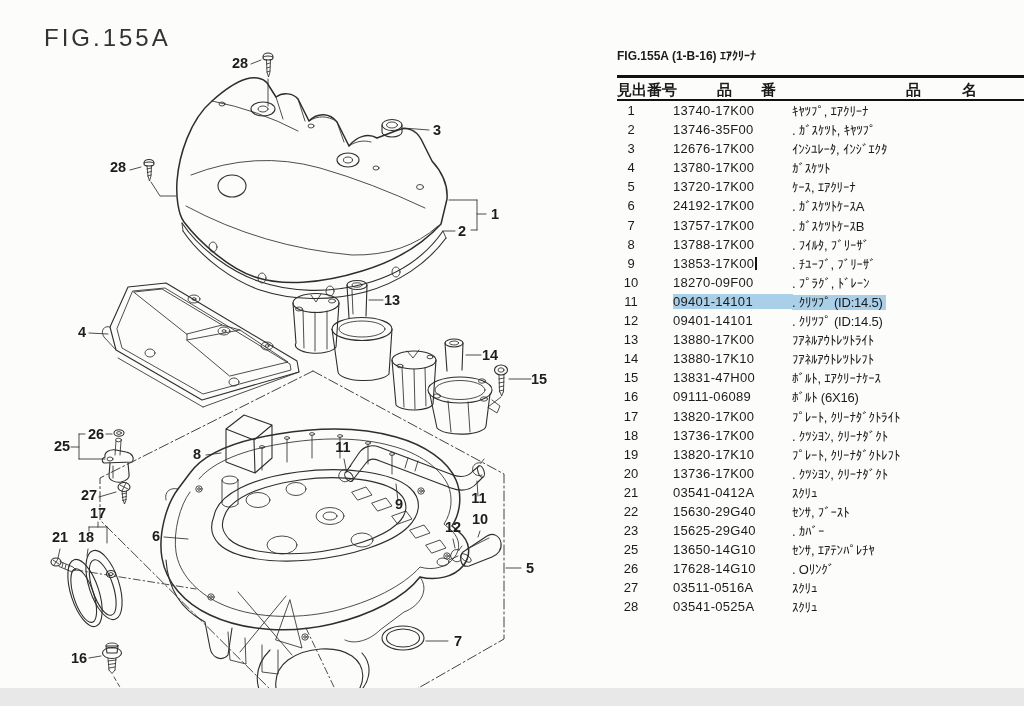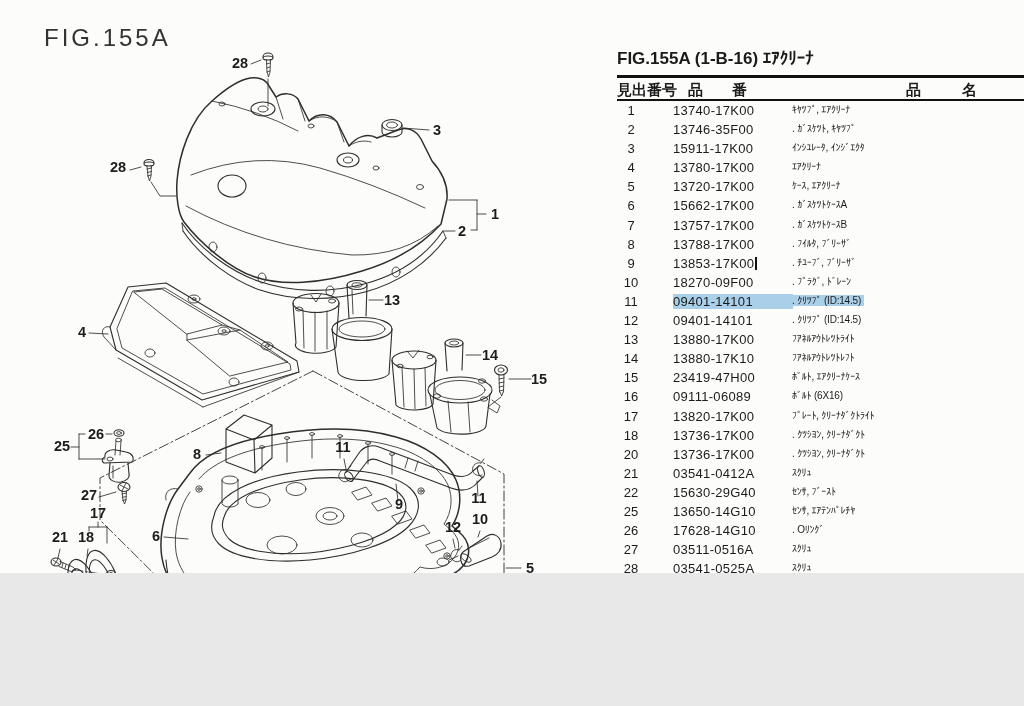--- a/index.html
+++ b/index.html
@@ -1,43 +1,43 @@
 <!DOCTYPE html>
 <html><head>
 <meta charset="utf-8">
 <style>
   html,body{margin:0;padding:0;background:#e8e8e8;}
-  #stage{position:relative;width:1024px;height:573px;background:#fcfcfa;overflow:hidden;
+  #stage{position:relative;width:1024px;height:688px;background:#fcfcfa;overflow:hidden;
          font-family:"Liberation Sans",sans-serif;color:#1b1b1b;}
   
   #figlabel{position:absolute;left:44px;top:24px;font-size:24px;letter-spacing:3px;color:#333;}
   
   #diagram{position:absolute;left:0;top:0;}
   .s{stroke:#2e2e2e;fill:none;stroke-width:1.1;stroke-linecap:round;stroke-linejoin:round;}
   .s2{stroke-width:1.5;}
   .thin{stroke-width:.85;}
   .pd{stroke-dasharray:10 3 2 3;stroke-width:.9;}
   .dd{stroke-dasharray:7 3 1.5 3;stroke-width:.85;}
   .dsh{stroke-dasharray:4 3;stroke-width:.85;}
   .callout{font:bold 14.5px "Liberation Sans",sans-serif;fill:#1c1c1c;}
   
   #panel{position:absolute;left:612px;top:0;width:412px;height:706px;}
-  #ptitle{position:absolute;left:5px;top:49px;font-size:17px;font-weight:bold;white-space:nowrap;}
+  #ptitle{position:absolute;left:5px;top:49px;font-size:12px;font-weight:bold;white-space:nowrap;}
   #trule{position:absolute;left:5px;top:75px;width:407px;height:3px;background:#111;}
   #hdr{position:absolute;left:0;top:81px;width:412px;height:17px;font-size:15px;font-weight:bold;}
   #hdr span{position:absolute;top:0;white-space:nowrap;}
   .h-ref{left:5px;}
-  .h-pn{left:76px;letter-spacing:29px;text-align:center;}
+  .h-pn{left:105px;letter-spacing:29px;text-align:center;}
   .h-nm{left:294px;letter-spacing:41px;}
   #hrule{position:absolute;left:5px;top:99px;width:407px;height:2px;background:#111;}
   #rows{position:absolute;left:0;top:102px;width:412px;}
   .prow{position:relative;height:19.1px;font-size:13px;}
   .c-ref{position:absolute;left:0;top:1px;width:38px;text-align:center;}
   .c-pn{position:absolute;left:61px;top:1px;width:120px;letter-spacing:.3px;white-space:nowrap;}
-  .c-nm{position:absolute;left:180px;top:2px;font-size:10px;letter-spacing:-.2px;white-space:nowrap;}
+  .c-nm{position:absolute;left:180px;top:2px;font-size:13px;letter-spacing:-.2px;white-space:nowrap;}
   .prow.hl .c-pn{background:#a9cfe9;}
   .prow.hl .c-nm{background:#a9cfe9;padding-right:3px;}
   .caret{display:inline-block;width:1.3px;height:13px;background:#111;margin-left:1px;vertical-align:-2px;}
 </style>
 </head>
 <body>
 
 <div id="stage">
 
   <div id="figlabel">FIG.155A</div>
@@ -334,36 +334,36 @@
           <span class="c-pn">13740-17K00</span>
           <span class="c-nm">ｷﾔﾂﾌﾟ, ｴｱｸﾘｰﾅ</span>
         </div>
         <div class="prow">
           <span class="c-ref">2</span>
           <span class="c-pn">13746-35F00</span>
           <span class="c-nm">. ｶﾞｽｹﾂﾄ, ｷﾔﾂﾌﾟ</span>
         </div>
         <div class="prow">
           <span class="c-ref">3</span>
-          <span class="c-pn">15911-17K00</span>
+          <span class="c-pn">12676-17K00</span>
           <span class="c-nm">ｲﾝｼﾕﾚｰﾀ, ｲﾝｼﾞｴｸﾀ</span>
         </div>
         <div class="prow">
           <span class="c-ref">4</span>
           <span class="c-pn">13780-17K00</span>
-          <span class="c-nm">ｴｱｸﾘｰﾅ</span>
+          <span class="c-nm">ｶﾞｽｹﾂﾄ</span>
         </div>
         <div class="prow">
           <span class="c-ref">5</span>
           <span class="c-pn">13720-17K00</span>
           <span class="c-nm">ｹｰｽ, ｴｱｸﾘｰﾅ</span>
         </div>
         <div class="prow">
           <span class="c-ref">6</span>
-          <span class="c-pn">15662-17K00</span>
+          <span class="c-pn">24192-17K00</span>
           <span class="c-nm">. ｶﾞｽｹﾂﾄｹｰｽA</span>
         </div>
         <div class="prow">
           <span class="c-ref">7</span>
           <span class="c-pn">13757-17K00</span>
           <span class="c-nm">. ｶﾞｽｹﾂﾄｹｰｽB</span>
         </div>
         <div class="prow">
           <span class="c-ref">8</span>
           <span class="c-pn">13788-17K00</span>
@@ -394,54 +394,64 @@
           <span class="c-pn">13880-17K00</span>
           <span class="c-nm">ﾌｱﾈﾙｱｳﾄﾚﾂﾄﾗｲﾄ</span>
         </div>
         <div class="prow">
           <span class="c-ref">14</span>
           <span class="c-pn">13880-17K10</span>
           <span class="c-nm">ﾌｱﾈﾙｱｳﾄﾚﾂﾄﾚﾌﾄ</span>
         </div>
         <div class="prow">
           <span class="c-ref">15</span>
-          <span class="c-pn">23419-47H00</span>
+          <span class="c-pn">13831-47H00</span>
           <span class="c-nm">ﾎﾞﾙﾄ, ｴｱｸﾘｰﾅｹｰｽ</span>
         </div>
         <div class="prow">
           <span class="c-ref">16</span>
           <span class="c-pn">09111-06089</span>
           <span class="c-nm">ﾎﾞﾙﾄ (6X16)</span>
         </div>
         <div class="prow">
           <span class="c-ref">17</span>
           <span class="c-pn">13820-17K00</span>
           <span class="c-nm">ﾌﾟﾚｰﾄ, ｸﾘｰﾅﾀﾞｸﾄﾗｲﾄ</span>
         </div>
         <div class="prow">
           <span class="c-ref">18</span>
           <span class="c-pn">13736-17K00</span>
           <span class="c-nm">. ｸﾂｼﾖﾝ, ｸﾘｰﾅﾀﾞｸﾄ</span>
         </div>
         <div class="prow">
+          <span class="c-ref">19</span>
+          <span class="c-pn">13820-17K10</span>
+          <span class="c-nm">ﾌﾟﾚｰﾄ, ｸﾘｰﾅﾀﾞｸﾄﾚﾌﾄ</span>
+        </div>
+        <div class="prow">
           <span class="c-ref">20</span>
           <span class="c-pn">13736-17K00</span>
           <span class="c-nm">. ｸﾂｼﾖﾝ, ｸﾘｰﾅﾀﾞｸﾄ</span>
         </div>
         <div class="prow">
           <span class="c-ref">21</span>
           <span class="c-pn">03541-0412A</span>
           <span class="c-nm">ｽｸﾘｭ</span>
         </div>
         <div class="prow">
           <span class="c-ref">22</span>
           <span class="c-pn">15630-29G40</span>
           <span class="c-nm">ｾﾝｻ, ﾌﾞｰｽﾄ</span>
         </div>
         <div class="prow">
+          <span class="c-ref">23</span>
+          <span class="c-pn">15625-29G40</span>
+          <span class="c-nm">. ｶﾊﾞｰ</span>
+        </div>
+        <div class="prow">
           <span class="c-ref">25</span>
           <span class="c-pn">13650-14G10</span>
           <span class="c-nm">ｾﾝｻ, ｴｱﾃﾝﾊﾟﾚﾁﾔ</span>
         </div>
         <div class="prow">
           <span class="c-ref">26</span>
           <span class="c-pn">17628-14G10</span>
           <span class="c-nm">. Oﾘﾝｸﾞ</span>
         </div>
         <div class="prow">

